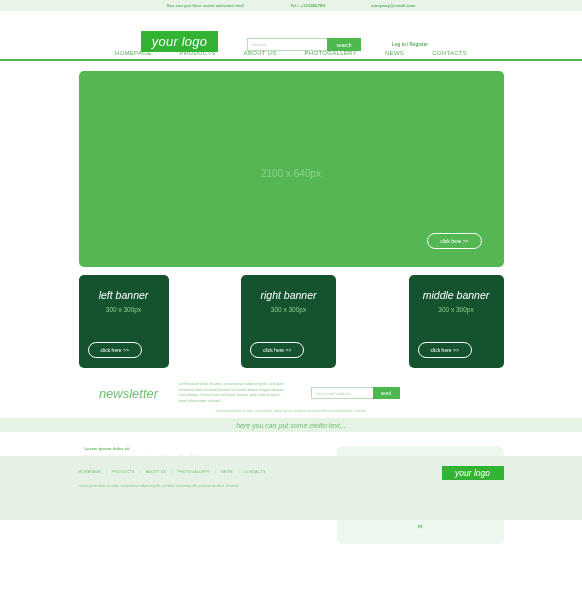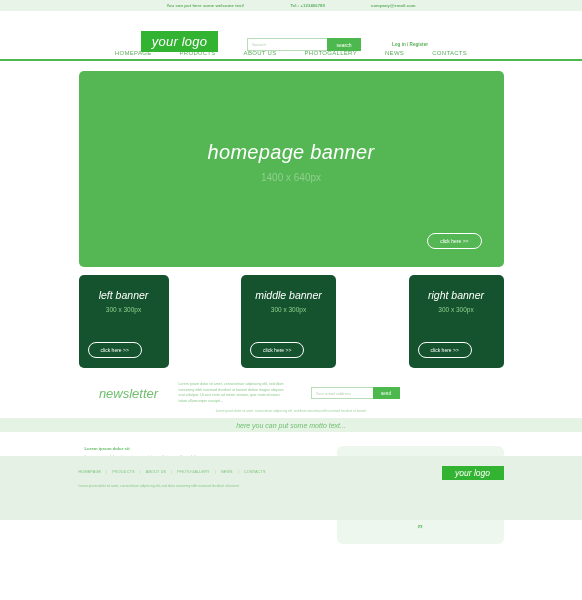--- a/index.html
+++ b/index.html
@@ -349,39 +349,38 @@
     <div class="nav-item">HOMEPAGE</div>
     <div class="nav-item">PRODUCTS</div>
     <div class="nav-item">ABOUT US</div>
     <div class="nav-item">PHOTOGALLERY</div>
     <div class="nav-item">NEWS</div>
     <div class="nav-item">CONTACTS</div>
   </div>
 
   <div class="hero-zone">
     <div class="hero">
-      <div class="hero-title">homepage banner</div>
-      <div class="hero-sub">1400 x 640px</div>
+      <div class="hero-sub">2100 x 640px</div>
       <button class="btn-outline hero-btn">click here &gt;&gt;</button>
     </div>
   </div>
 
   <div class="banners">
     <div class="banner-box">
       <div class="banner-title">left banner</div>
       <div class="banner-sub">300 x 300px</div>
       <button class="btn-outline banner-btn">click here &gt;&gt;</button>
     </div>
     <div class="banner-box wide">
-      <div class="banner-title">middle banner</div>
+      <div class="banner-title">right banner</div>
       <div class="banner-sub">300 x 300px</div>
       <button class="btn-outline banner-btn">click here &gt;&gt;</button>
     </div>
     <div class="banner-box wide">
-      <div class="banner-title">right banner</div>
+      <div class="banner-title">middle banner</div>
       <div class="banner-sub">300 x 300px</div>
       <button class="btn-outline banner-btn">click here &gt;&gt;</button>
     </div>
   </div>
 
   <div class="newsletter">
     <div class="news-title">newsletter</div>
     <div class="news-lorem">Lorem ipsum dolor sit amet, consectetuer adipiscing elit, sed diam nonummy nibh euismod tincidunt ut laoreet dolore magna aliquam erat volutpat. Ut wisi enim ad minim veniam, quis nostrud exerci tation ullamcorper suscipit...</div>
     <div class="news-form">
       <input class="news-email" type="text" placeholder="Your email address" style="">

